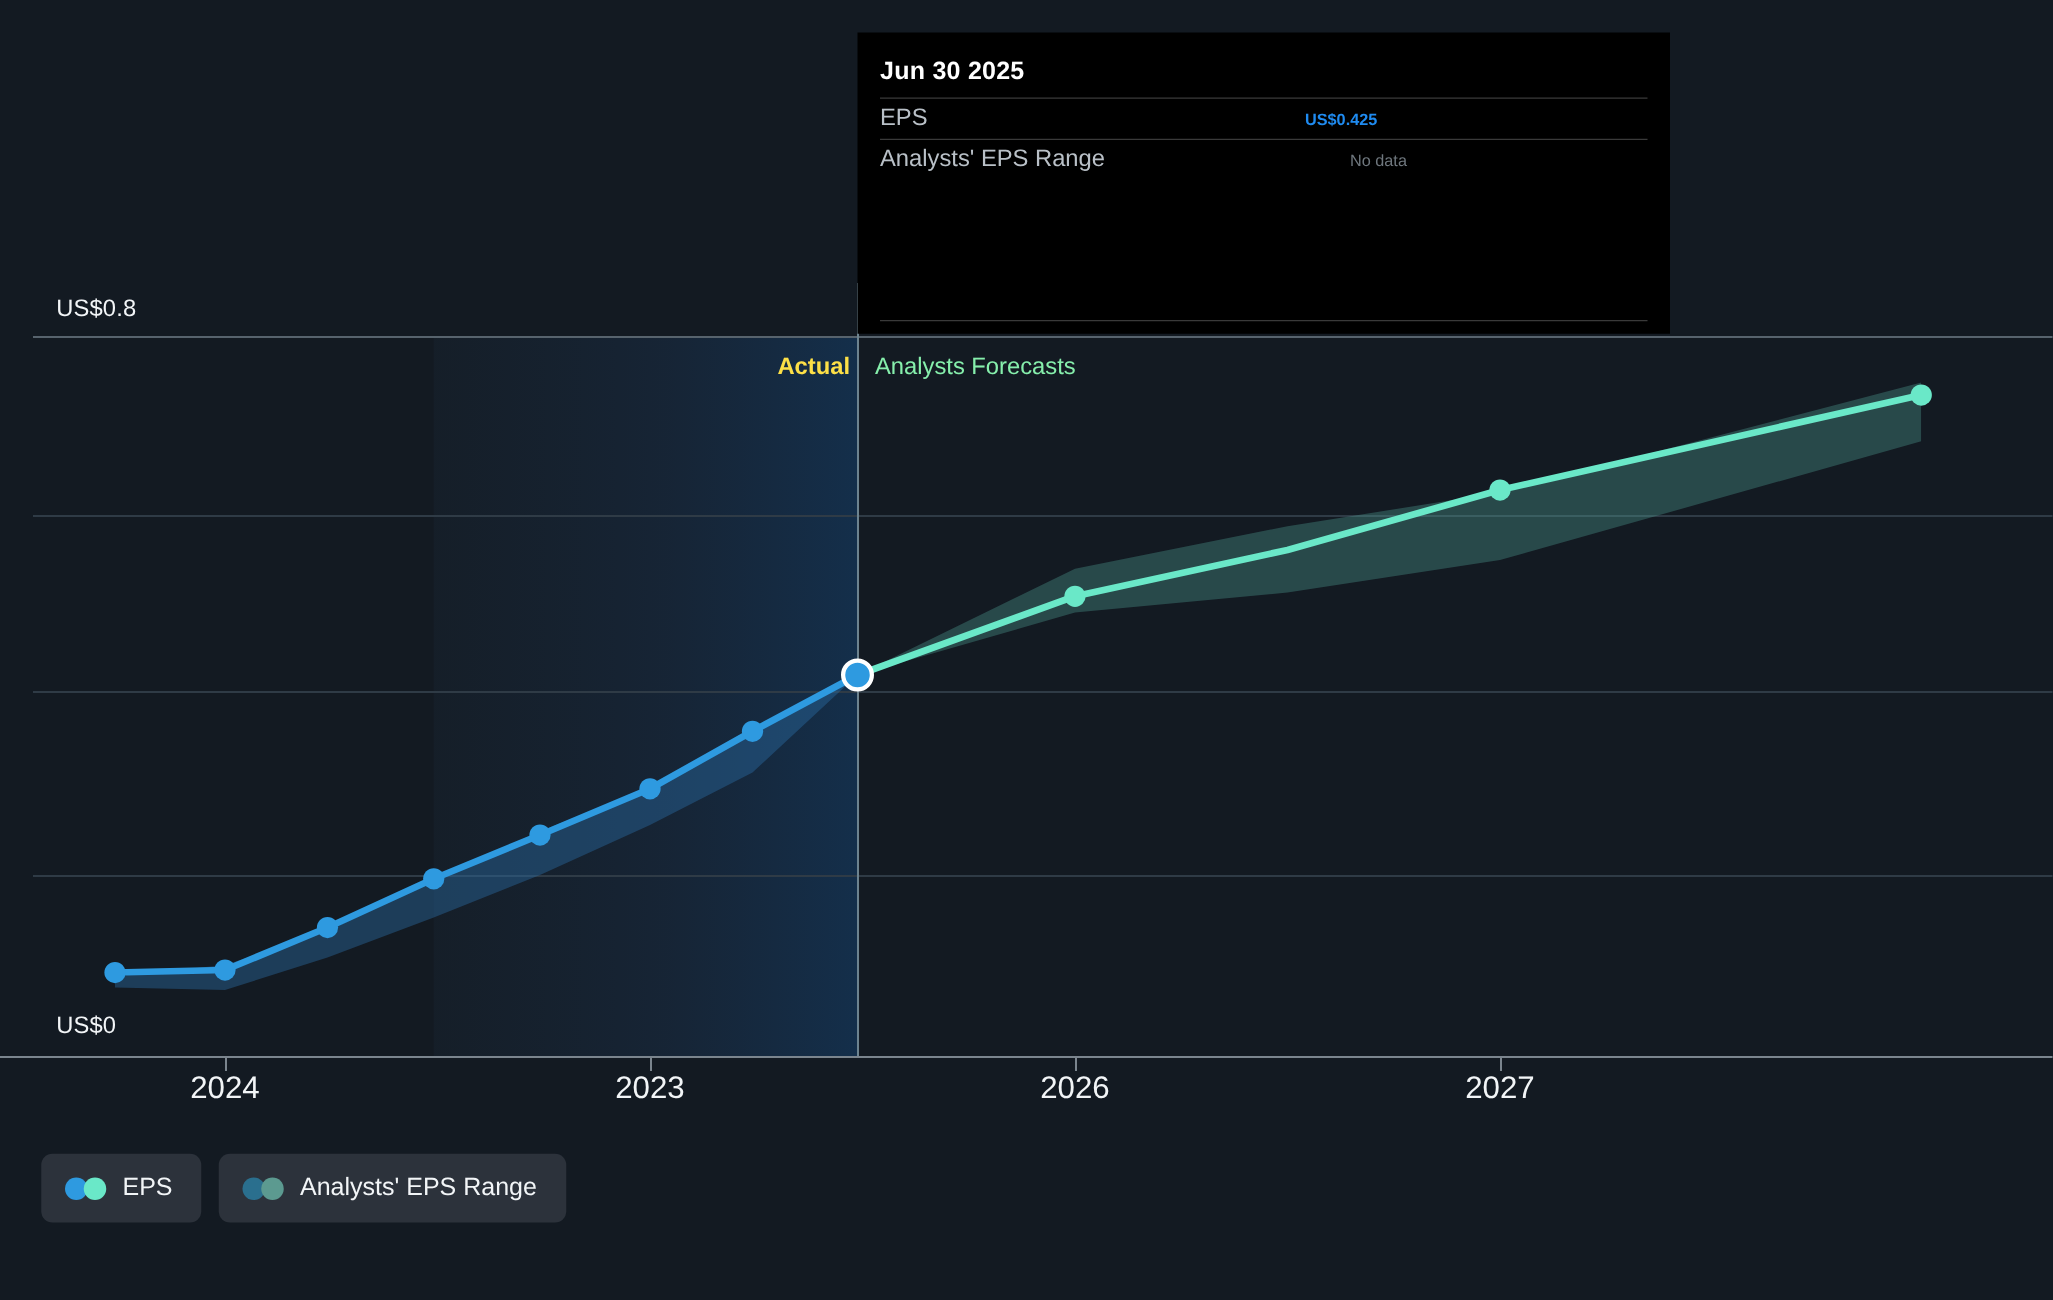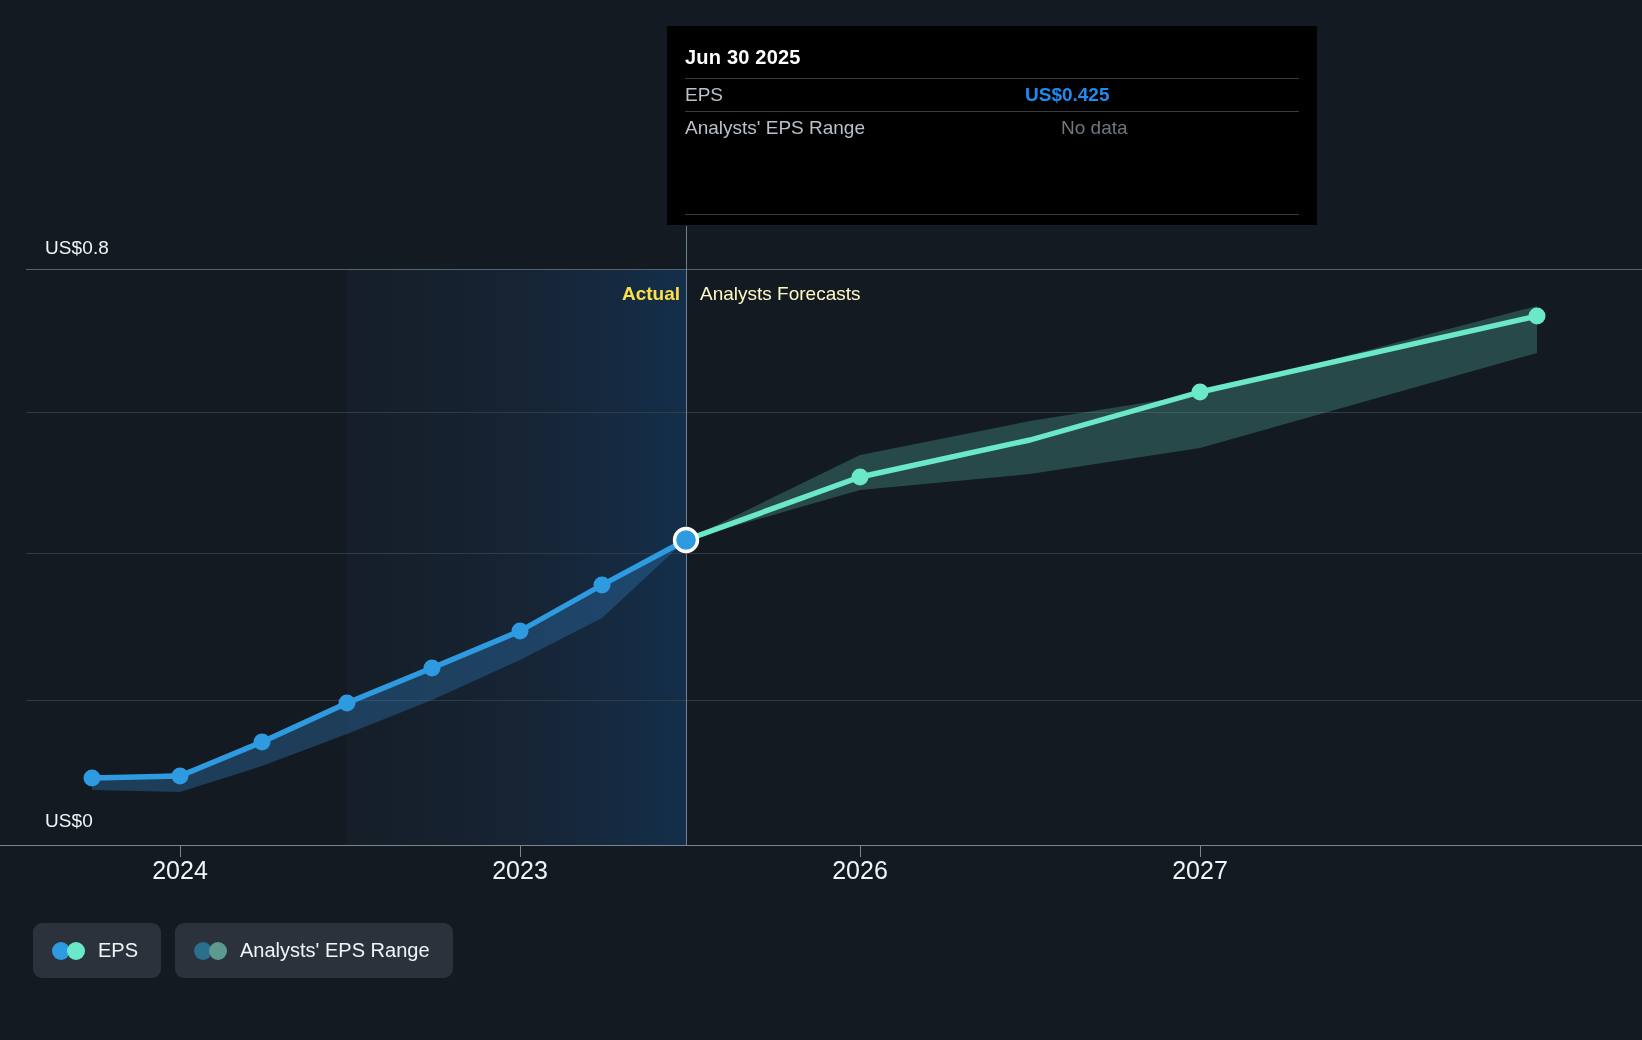--- a/index.html
+++ b/index.html
@@ -40,30 +40,30 @@
     position:absolute;
     right:962px; top:283px;
     color:#fde047;
     font-size:19px;
     font-weight:600;
     white-space:nowrap;
   }
   #forecast-lbl{
     position:absolute;
     left:700px; top:283px;
-    color:#fef9c3;
+    color:#86efac;
     font-size:19px;
     white-space:nowrap;
   }
 
   
   #tooltip{
     position:absolute;
-    left:667px; top:26px;
-    width:650px; height:199px;
+    left:686px; top:26px;
+    width:650px; height:241px;
     background:#000000;
     padding:20px 18px 0 18px;
   }
   #tt-title{
     color:#ffffff;
     font-size:20px;
     font-weight:600;
     padding-bottom:9px;
     letter-spacing:.2px;
   }
@@ -71,21 +71,21 @@
     display:flex;
     align-items:center;
     border-top:1px solid #3a3a3a;
     height:33px;
   }
   .tt-key{
     flex:0 0 340px;
     color:#b9c0c7;
     font-size:19px;
   }
-  .tt-val{ font-size:19px; font-weight:700; }
+  .tt-val{ font-size:13px; font-weight:700; }
   .tt-val.accent{ color:#1f8bf0; }
   .tt-val.muted{ color:#6f777e; font-weight:400;margin-left:36px; }
   #tt-foot{
     position:absolute;
     left:18px; right:18px; bottom:10px;
     border-top:1px solid #3a3a3a;
     height:0;
   }
 
   

